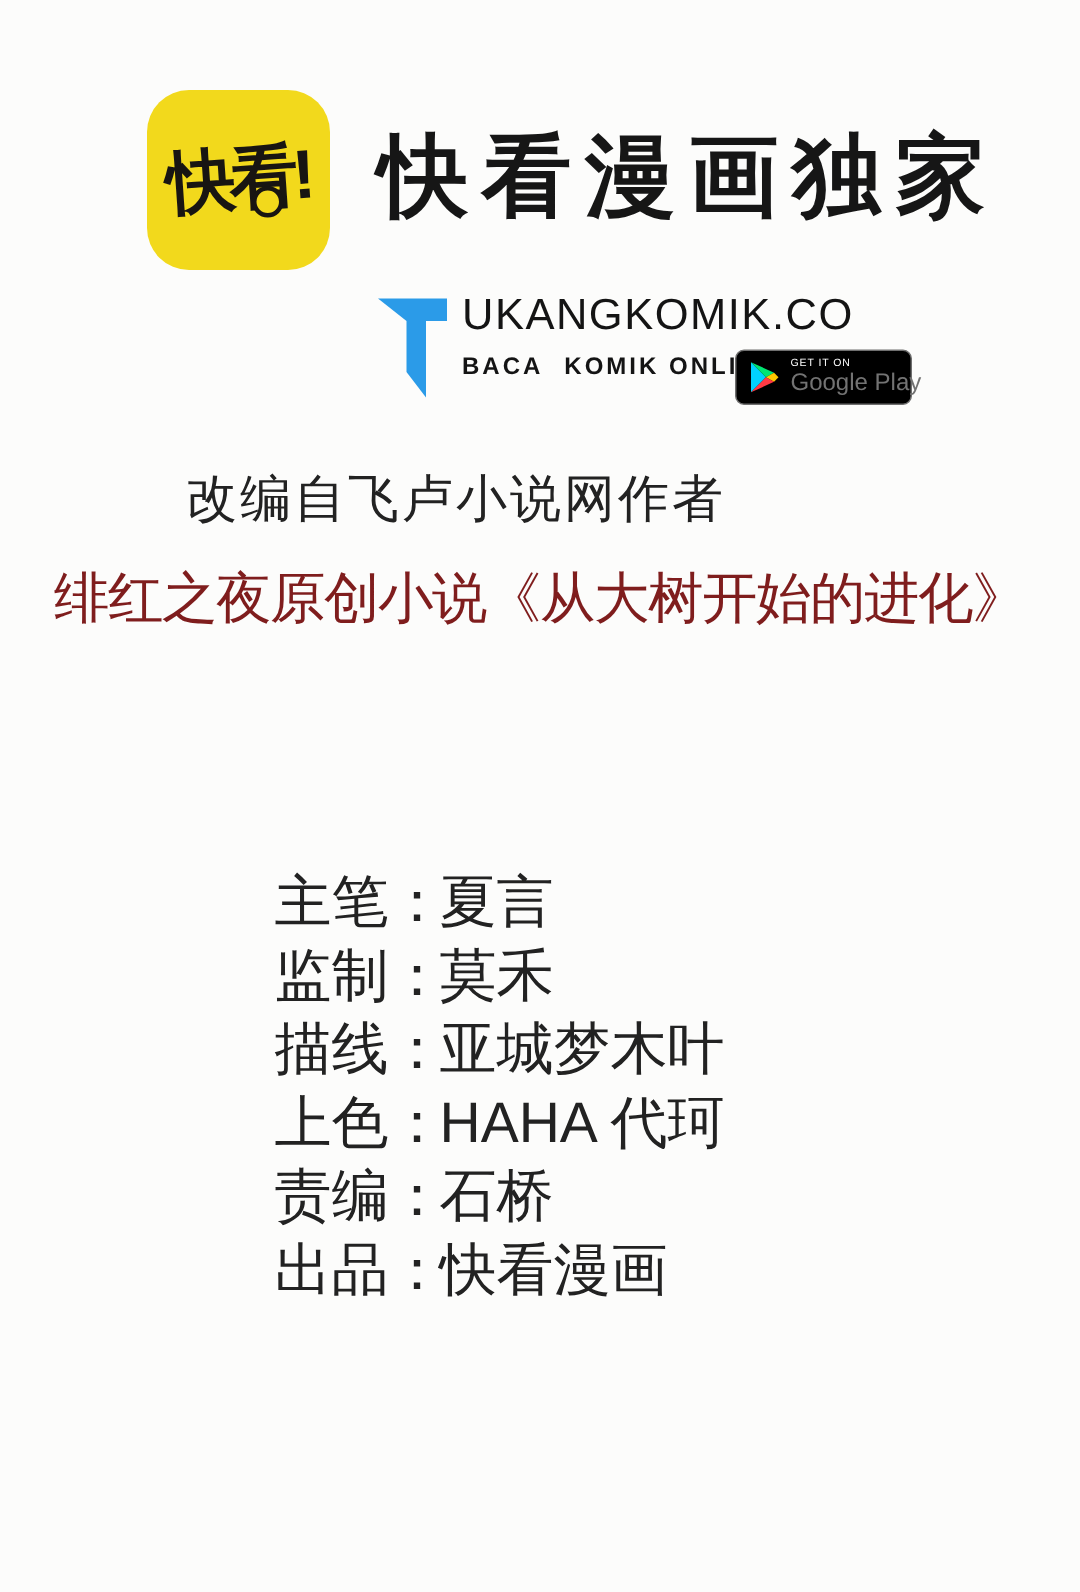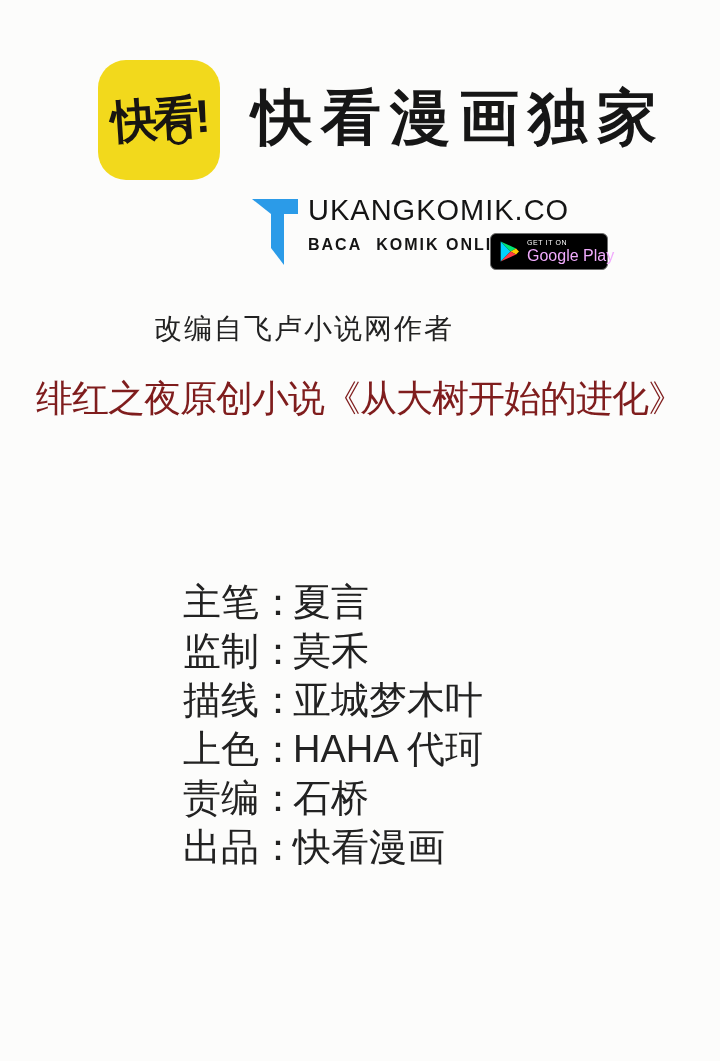--- a/index.html
+++ b/index.html
@@ -74,28 +74,28 @@
     display: flex; align-items: center;
     padding: 0 8px; gap: 7px;
   }
   .gp-triangle { width: 21px; height: 23px; flex: 0 0 auto; }
   .gp-texts { display: flex; flex-direction: column; justify-content: center; line-height: 1; }
   .gp-get {
     color: #ffffff; font-size: 7px; letter-spacing: 0.6px;
     margin-bottom: 2px; white-space: nowrap;
   }
   .gp-store {
-    color: #f0abfc; font-size: 16px; font-weight: 500; white-space: nowrap;
+    color: #737373; font-size: 16px; font-weight: 500; white-space: nowrap;
   }
 
   
   .adapt-line1 {
     position: absolute; left: 0; top: 310px; width: 608px;
     text-align: center;
-    font-size: 28px; letter-spacing: 2px;
+    font-size: 34px; letter-spacing: 2px;
     color: #222222; white-space: nowrap;
   }
   .adapt-line2 {
     position: absolute; left: 0; top: 374px; width: 720px;
     text-align: center;
     font-size: 37px; letter-spacing: -1px;
     color: #7f1d1d; white-space: nowrap;
   }
 
   

